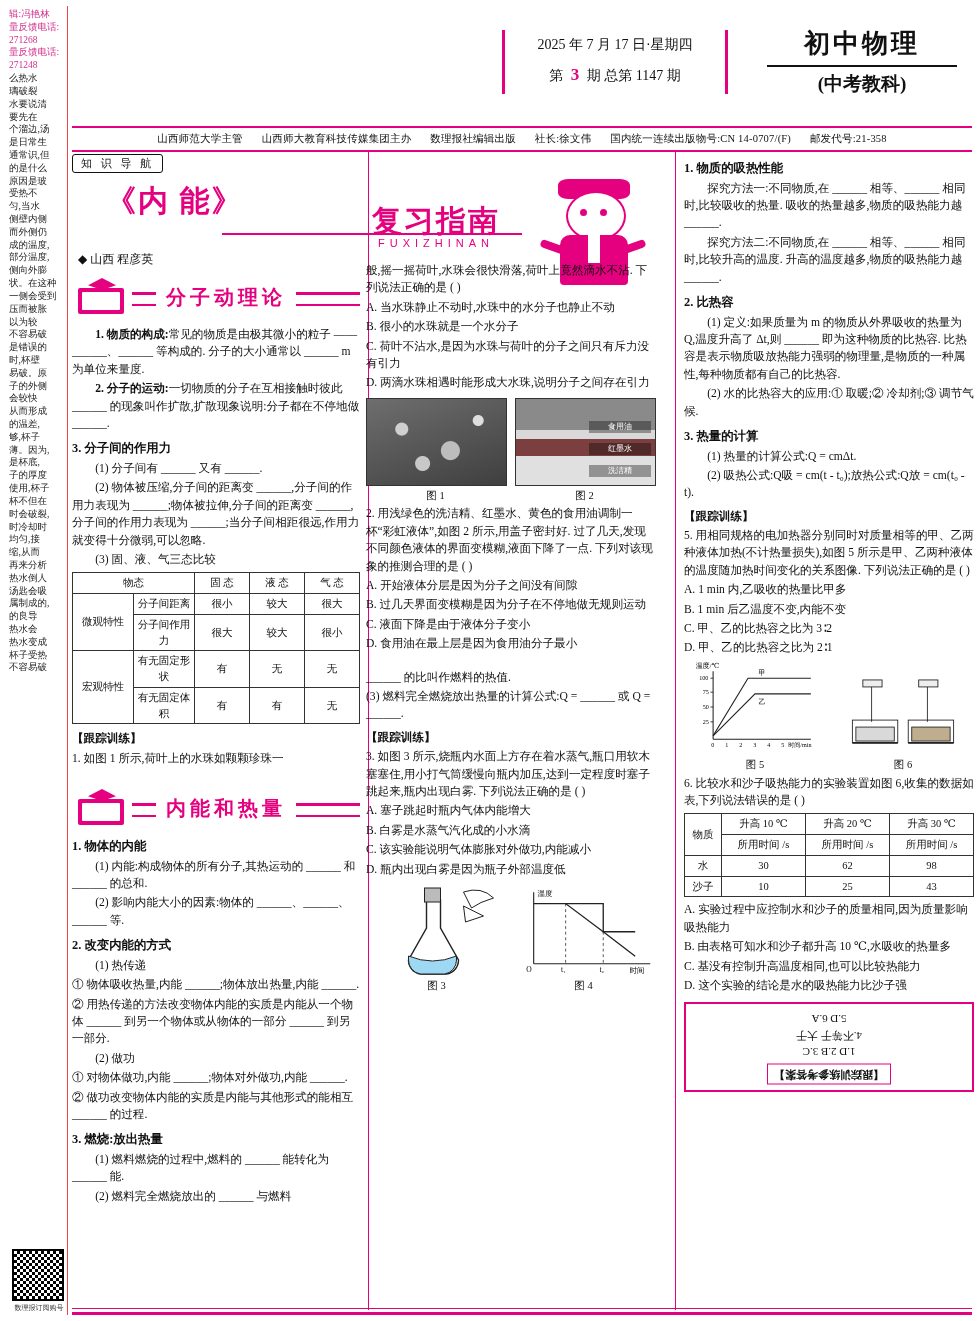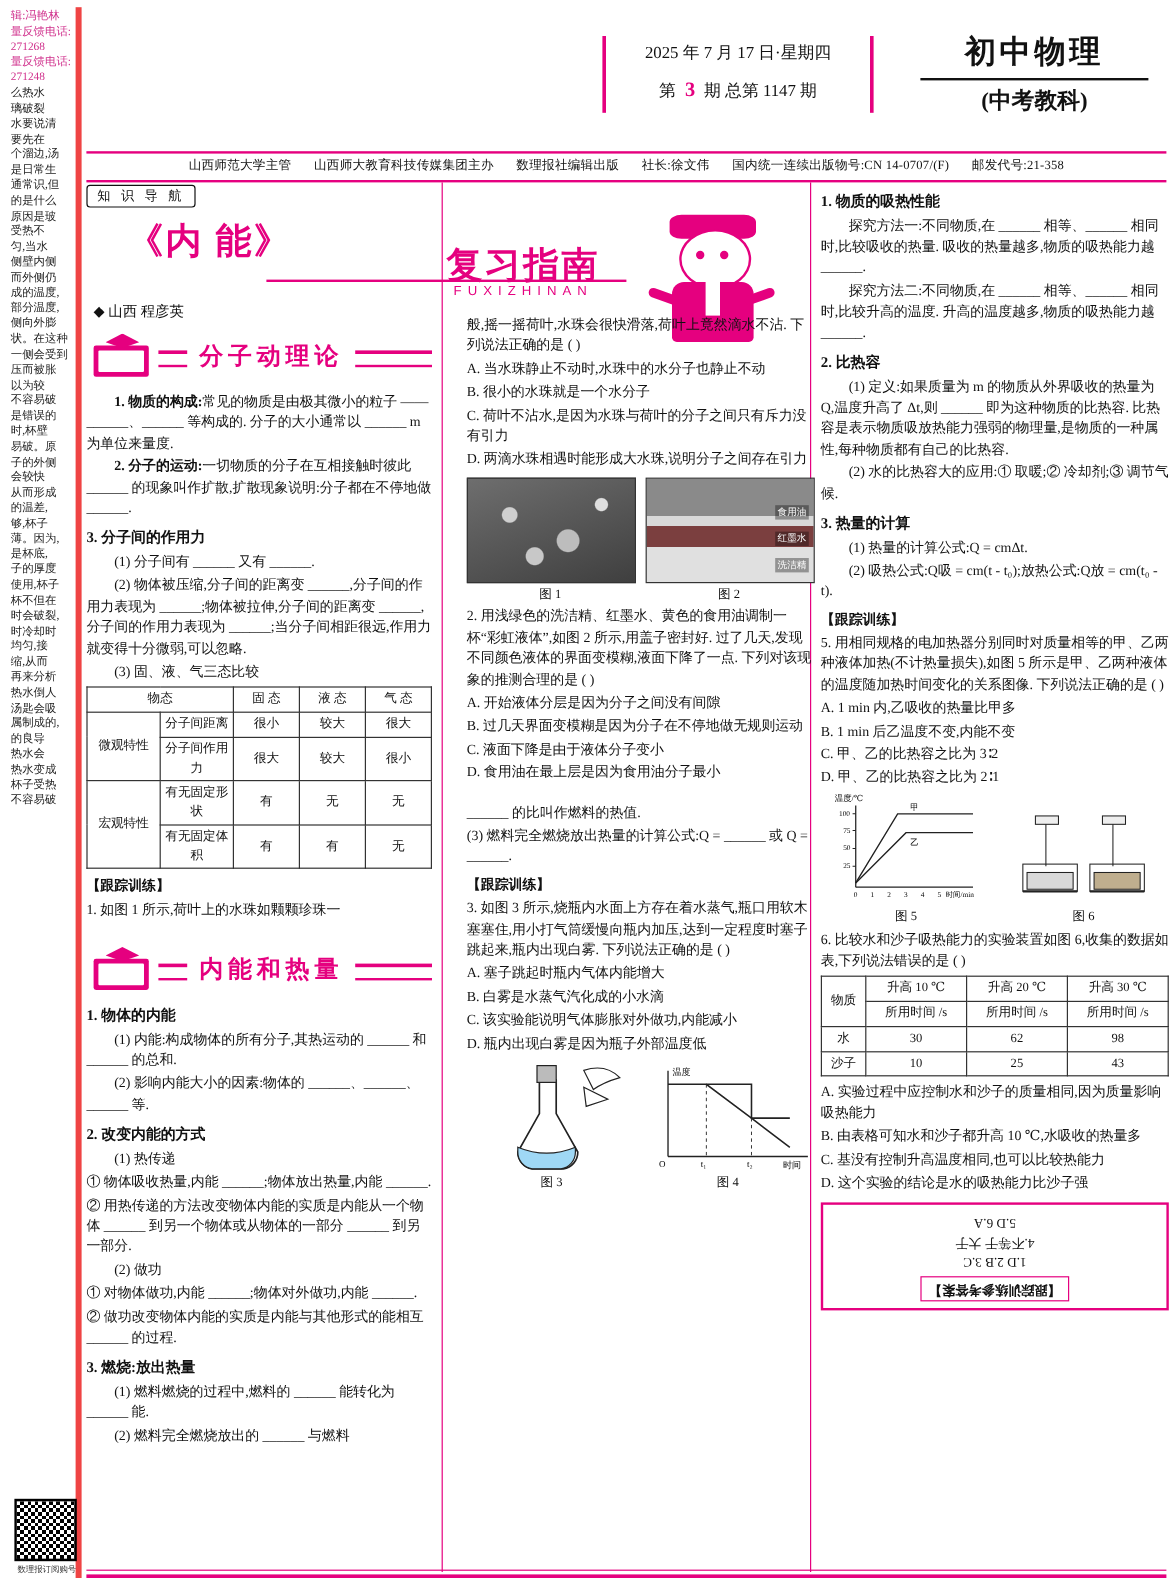--- a/index.html
+++ b/index.html
@@ -9,21 +9,21 @@
     font-family:"Liberation Serif","DejaVu Serif",serif;
     color:#111;
     position:relative;
     overflow:hidden;
   }
   .page{position:relative;width:980px;height:1321px;box-sizing:border-box;padding:6px;}
 
   
   .left-strip{
     position:absolute;left:6px;top:6px;width:62px;height:1309px;
-    border-right:5px solid #ef4444;
+    border-right:1px solid #ef4444;
     font-size:9.5px;line-height:1.35;color:#222;
     box-sizing:border-box;padding:2px 3px;
   }
   .ls-red{color:#d0308c;}
   .qr{
     position:absolute;left:6px;bottom:14px;width:48px;height:48px;
     background:
       repeating-linear-gradient(0deg,#000 0 3px,#fff 3px 6px),
       repeating-linear-gradient(90deg,#000 0 3px,#fff 3px 6px);
     background-blend-mode:difference;
@@ -62,21 +62,21 @@
     position:absolute;left:72px;top:126px;width:900px;height:22px;
     border-top:2px solid #e5007f;border-bottom:2px solid #e5007f;
     font-size:10.5px;line-height:22px;text-align:center;letter-spacing:.2px;
   }
   .imprint span{margin:0 8px;}
 
   
   .cols{position:absolute;left:72px;top:152px;width:902px;height:1158px;}
   .col{position:absolute;top:0;width:288px;height:1158px;font-size:11.6px;line-height:1.5;}
   .col1{left:0;}
-  .col2{left:317px;}
+  .col2{left:294px;}
   .col3{left:612px;width:290px;}
   .vline{position:absolute;top:0;width:1px;height:1158px;background:#e5007f;}
   .v1{left:296px;}
   .v2{left:603px;}
 
   
   .banner{
     position:relative;height:40px;margin:6px 0 8px 0;
   }
   .banner .bar{
@@ -159,21 +159,21 @@
       radial-gradient(circle at 60% 60%,#bdbdbd 0 9px,transparent 10px),
       radial-gradient(circle at 80% 25%,#dedede 0 5px,transparent 6px),
       radial-gradient(circle at 40% 75%,#c8c8c8 0 7px,transparent 8px),
       linear-gradient(160deg,#6e6e6e,#3f3f3f);
     border:1px solid #333;
   }
   .ph2{
     background:linear-gradient(180deg,#8a8a8a 0 36%,#d9d9d9 36% 46%,#7b3f3f 46% 66%,#e0e0e0 66% 100%);
     position:relative;
   }
-  .ph2 .lbl{position:absolute;right:4px;font-size:8px;color:#fff;background:rgba(0,0,0,.35);padding:0 2px;}
+  .ph2 .lbl{position:absolute;right:4px;font-size:8px;color:#fff;background:rgba(0,0,0,.35);padding:0 19px;}
   .figcap{font-size:10.5px;margin-top:2px;}
 
   
   .diag{border:0;width:100%;height:96px;}
   .diagrow{display:flex;gap:6px;align-items:flex-end;}
 
   
   .answerbox{
     margin-top:8px;border:2px double #e5007f;padding:6px 8px;font-size:11px;
     text-align:center;

